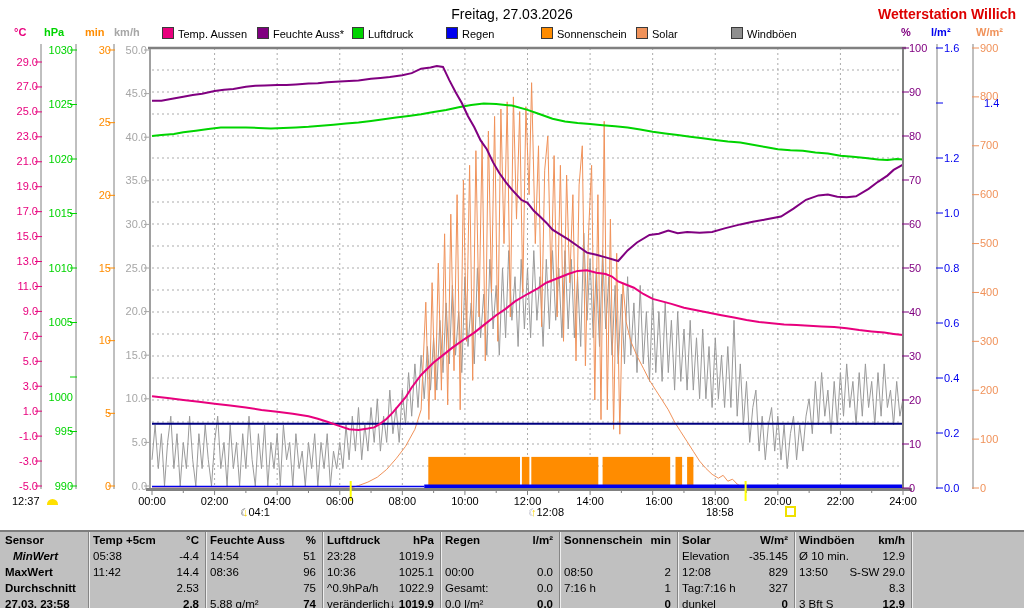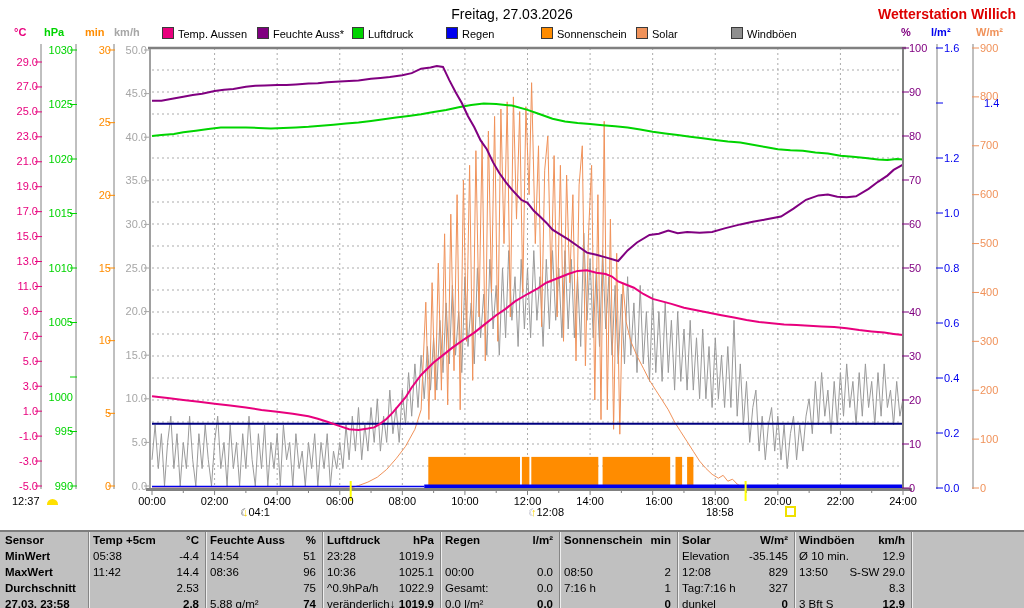--- a/index.html
+++ b/index.html
@@ -320,21 +320,21 @@
   <div class="abs ann" style="left:706px;top:506px;">
     <span>18:58</span>
     <span class="sq-sunset" style="display:inline-block;margin-left:48px;vertical-align:-1px;"></span>
   </div>
 
   <div class="abs stats" id="stats">
       <div class="cell" style="left: 5px; top: 2px; width: 77px;">
         <span class="b">Sensor</span>
         <span></span>
       </div>
-      <div class="cell" style="left: 5px; top: 18px; width: 77px;">
+      <div class="cell" style="left: 13px; top: 18px; width: 77px; font-style: italic;">
         <span class="b">MinWert</span>
         <span></span>
       </div>
       <div class="cell" style="left: 5px; top: 34px; width: 77px;">
         <span class="b">MaxWert</span>
         <span></span>
       </div>
       <div class="cell" style="left: 5px; top: 50px; width: 77px;">
         <span class="b">Durchschnitt</span>
         <span></span>

